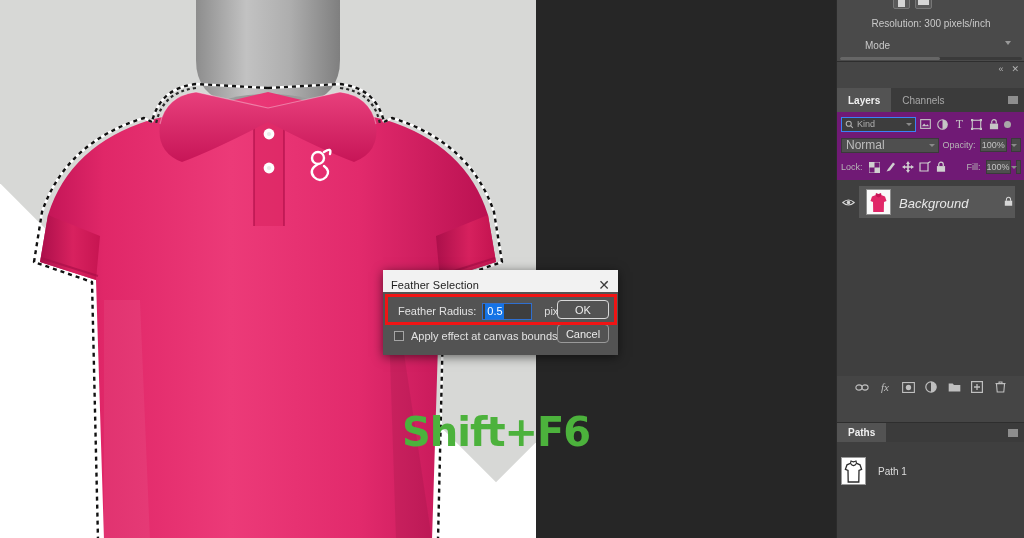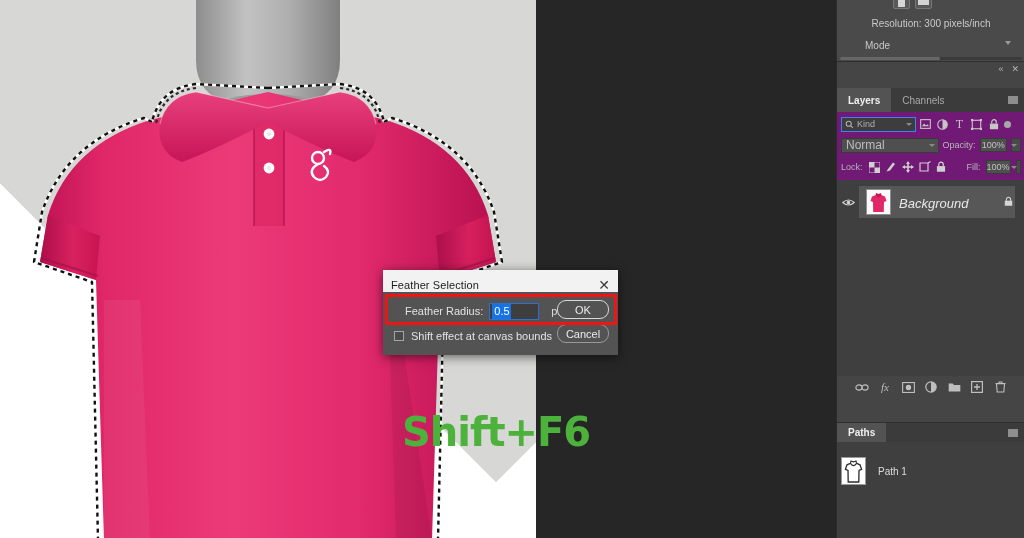--- a/index.html
+++ b/index.html
@@ -65,35 +65,35 @@
     justify-content:center; font-size:14px; color:#3a3a3a; cursor:pointer;
     line-height:1; font-weight:300;
   }
   #dialog-body{ position:relative; padding:0; height:63px; }
 
   .row-radius{
     position:absolute; left:0; top:6px; width:235px; height:26px;
     display:flex; align-items:center;
   }
   #label-feather-radius{
-    margin-left:22px; font-size:11px; color:#e2e2e2;
+    margin-left:15px; font-size:11px; color:#e2e2e2;
   }
   #input-feather-radius{
     margin-left:6px; width:50px; height:17px;
     background:#3e3e3e; border:1px solid #2f6fd0;
     display:flex; align-items:center; padding-left:2px;
   }
   #input-feather-radius .sel{
     background:#1473e6; color:#ffffff; font-size:11px;
     padding:0 1px 0 2px; line-height:15px;
   }
   #label-pixels{ margin-left:12px; font-size:11px; color:#dcdcdc; }
 
   .btn{
-    border:1px solid #9a9a9a; border-radius:9px;
+    border:1px solid #9a9a9a; border-radius:4px;
     background:#535353; color:#eaeaea; font-size:11px;
     display:flex; align-items:center; justify-content:center;
     cursor:pointer; user-select:none;
   }
   #btn-ok{
     position:absolute; right:9px; top:8px; width:52px; height:19px;
     border-color:#d8d8d8;
   }
   #btn-cancel{
     position:absolute; right:9px; top:32px; width:52px; height:19px;
@@ -435,21 +435,21 @@
     <div class="row-radius">
       <span id="label-feather-radius">Feather Radius:</span>
       <div id="input-feather-radius">
         <span class="sel">0.5</span>
       </div>
       <span id="label-pixels">pixels</span>
     </div>
 
     <div class="row-checkbox">
       <span id="checkbox-canvas-bounds"></span>
-      <span id="label-canvas-bounds">Shift effect at canvas bounds</span>
+      <span id="label-canvas-bounds">Apply effect at canvas bounds</span>
     </div>
 
     <div id="btn-ok" class="btn">OK</div>
     <div id="btn-cancel" class="btn">Cancel</div>
   </div>
 </div>
 <div id="redbox-main" class="red-box"></div>
 
 <div id="right-dock">
 

